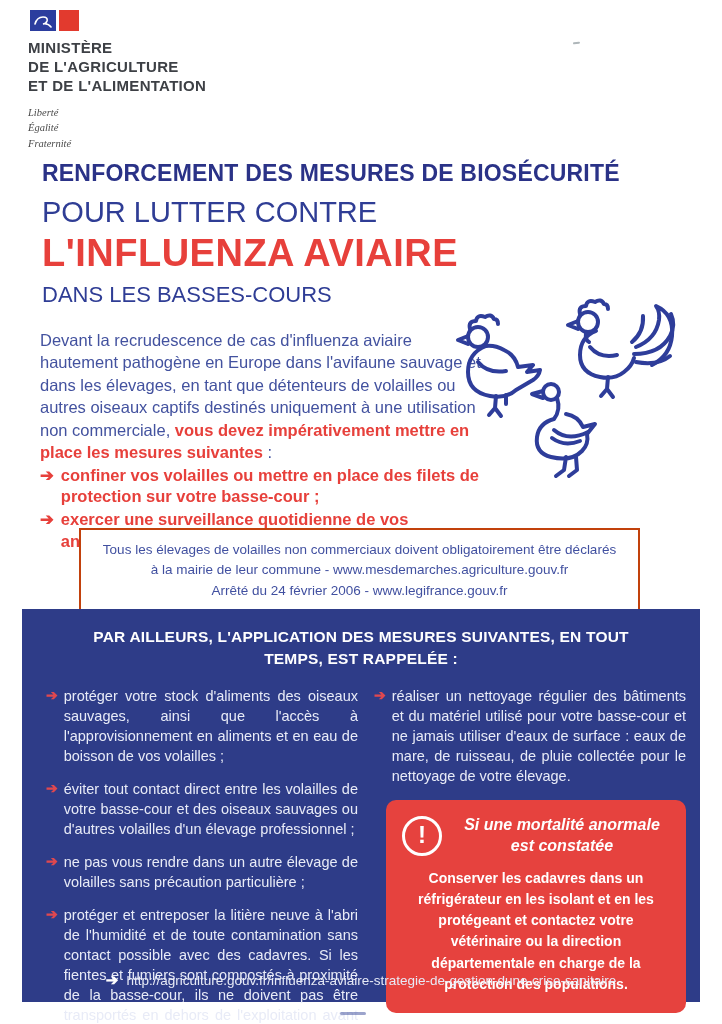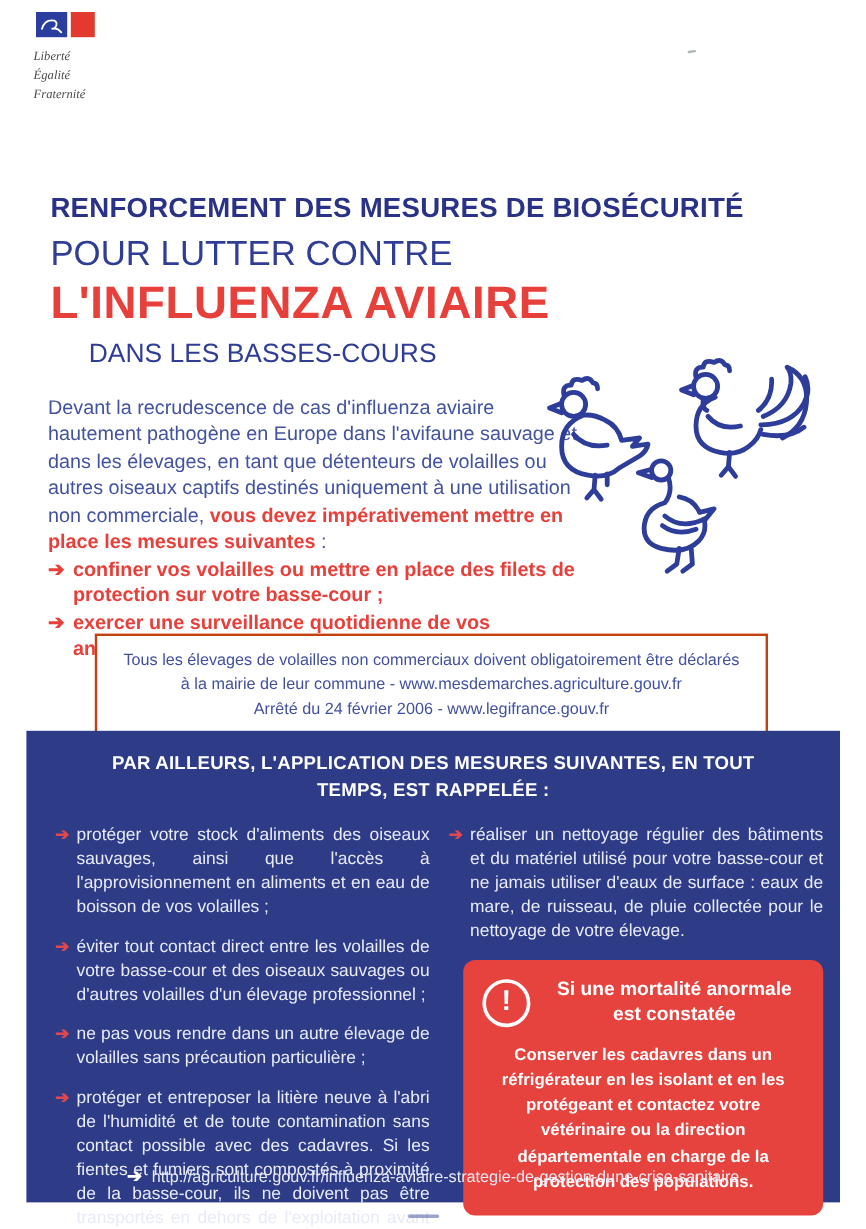--- a/index.html
+++ b/index.html
@@ -18,21 +18,21 @@
 
   .artifact{position:absolute;left:573px;top:42px;width:7px;height:2px;background:#6b7a80;opacity:.55;
             border-radius:2px;transform:rotate(-8deg);}
   .artifact2{position:absolute;left:340px;top:1012px;width:26px;height:3px;background:#3a4a9a;opacity:.5;border-radius:2px;}
 
   
   .title-block{position:absolute;left:42px;top:160px;}
   .t1{font-size:23px;font-weight:700;color:#2a3287;letter-spacing:0.2px;}
   .t2{font-size:29px;font-weight:400;color:#2f3d95;margin-top:9px;}
   .t3{font-size:38px;font-weight:700;color:#e7403b;margin-top:3px;letter-spacing:0.5px;}
-  .t4{font-size:22px;font-weight:400;color:#2f3d95;margin-top:7px;margin-left:32px;}
+  .t4{font-size:22px;font-weight:400;color:#2f3d95;margin-top:7px;}
 
   
   .intro{position:absolute;left:40px;top:329px;width:444px;font-size:16.5px;color:#43529f;line-height:1.36;}
   .intro p{margin:0;}
   .red-strong{color:#e7403b;font-weight:700;}
   .ibullet{display:flex;color:#e7403b;font-weight:700;line-height:1.32;margin-top:1px;}
   .ibullet .arrow{flex:0 0 auto;margin-right:7px;}
 
   
   .birds{position:absolute;left:448px;top:292px;}
@@ -51,41 +51,46 @@
   .bullet{display:flex;margin-bottom:13px;font-size:14.5px;line-height:1.38;}
   .bullet .arrow{flex:0 0 auto;color:#e0484f;font-weight:700;margin-right:6px;font-size:14px;}
   .bullet .btxt{text-align:justify;color:#e8ebf7;}
 
   
   .alert{margin-top:14px;margin-left:12px;background:#e6423e;border-radius:10px;padding:15px 16px 18px;}
   .alert-head{display:flex;align-items:center;gap:12px;}
   .alert-icon{width:40px;height:40px;box-sizing:border-box;border:3.5px solid #ffffff;border-radius:50%;
               display:flex;align-items:center;justify-content:center;
               font-weight:700;font-size:24px;color:#ffffff;flex:0 0 auto;padding-bottom:2px;}
-  .alert-title{flex:1;text-align:center;font-weight:700;font-size:16px;line-height:1.3;color:#ffffff;}
+  .alert-title{flex:1;text-align:center;font-weight:700;font-size:16px;line-height:1.3;color:#ffffff;font-style:italic;}
   .alert-body{margin-top:11px;text-align:center;font-weight:700;font-size:14px;line-height:1.52;color:#ffffff;}
 
   
   .panel-link{position:absolute;left:0;right:0;bottom:13px;text-align:center;
               font-size:13.5px;color:#e7eaf6;}
   .panel-link .arrow{color:#ffffff;font-weight:700;margin-right:8px;font-size:15px;}
 </style>
 </head>
 <body>
 
 <div class="page">
 
   <header class="gov-header">
     <div class="flag">
       <div class="flag-blue">
         <svg width="22" height="15" viewBox="0 0 22 15">
           <path d="M3,11 q2,-7 8,-7 q5,0 4,4 q-1,3 -4,3 q5,-1 8,3" stroke="#ffffff" stroke-width="1.6" fill="none" stroke-linecap="round"></path>
         </svg>
       </div>
       <div class="flag-red"></div>
+    </div>
+    <div class="ministry">
+      <div>MINISTÈRE</div>
+      <div>DE L'AGRICULTURE</div>
+      <div>ET DE L'ALIMENTATION</div>
     </div>
     <div class="motto">
       <div>Liberté</div>
       <div>Égalité</div>
       <div>Fraternité</div>
     </div>
   </header>
 
   <div class="artifact"></div>
 

